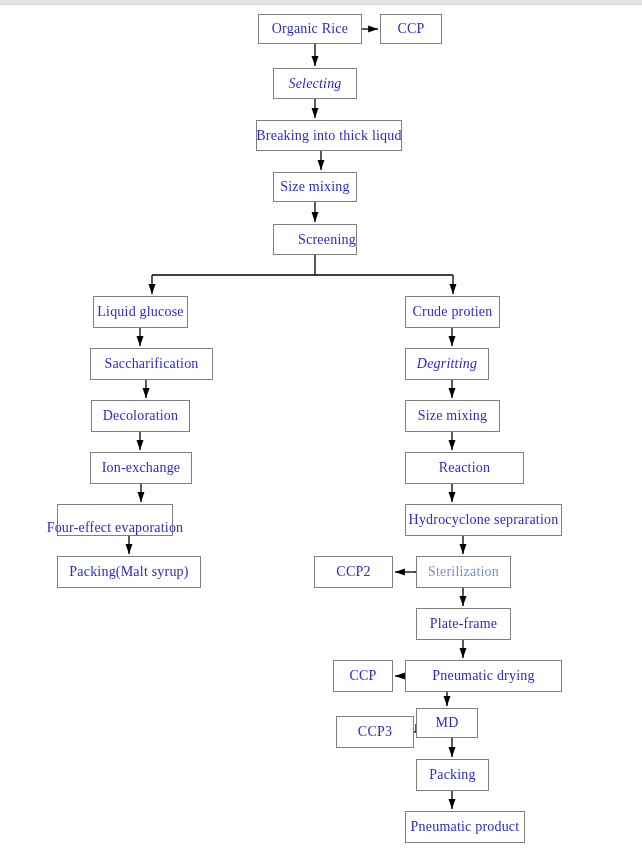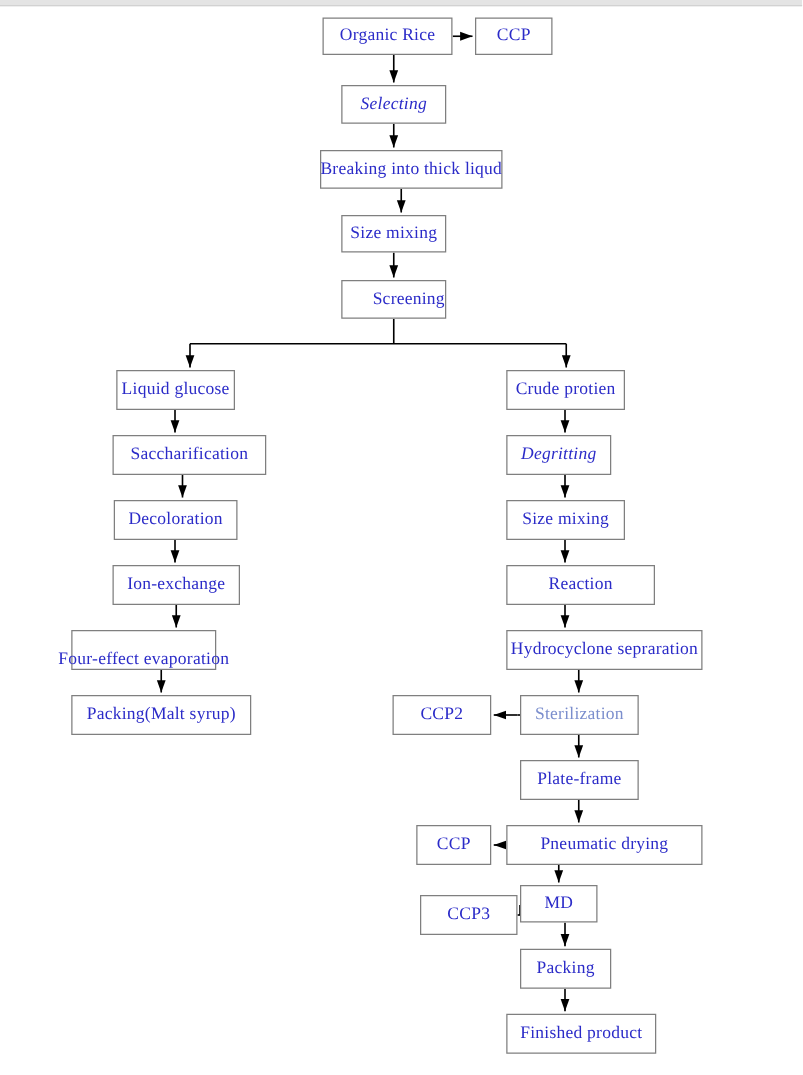--- a/index.html
+++ b/index.html
@@ -183,17 +183,17 @@
       <div class="node" style="left: 416px; top: 708px; width: 62px; height: 30px; align-items: center;">
         <span>MD</span>
       </div>
       <div class="node" style="left: 316px; top: 716px; width: 78px; height: 32px; margin-left: 20px;">
         <span>CCP3</span>
       </div>
       <div class="node" style="left: 416px; top: 759px; width: 73px; height: 32px;">
         <span>Packing</span>
       </div>
       <div class="node" style="left: 405px; top: 811px; width: 120px; height: 32px;">
-        <span>Finished product</span>
+        <span>Pneumatic product</span>
       </div>
     </div>
 
 </div>
 
 </body></html>

